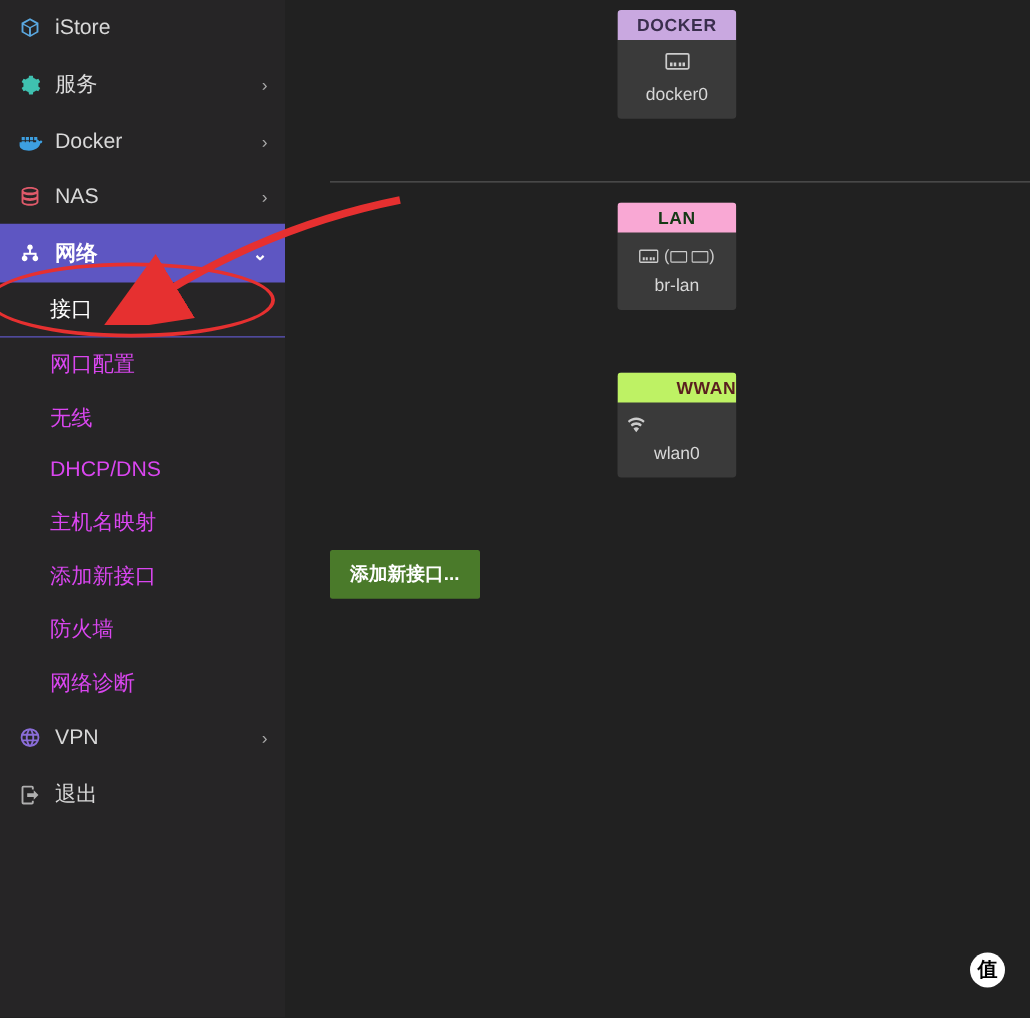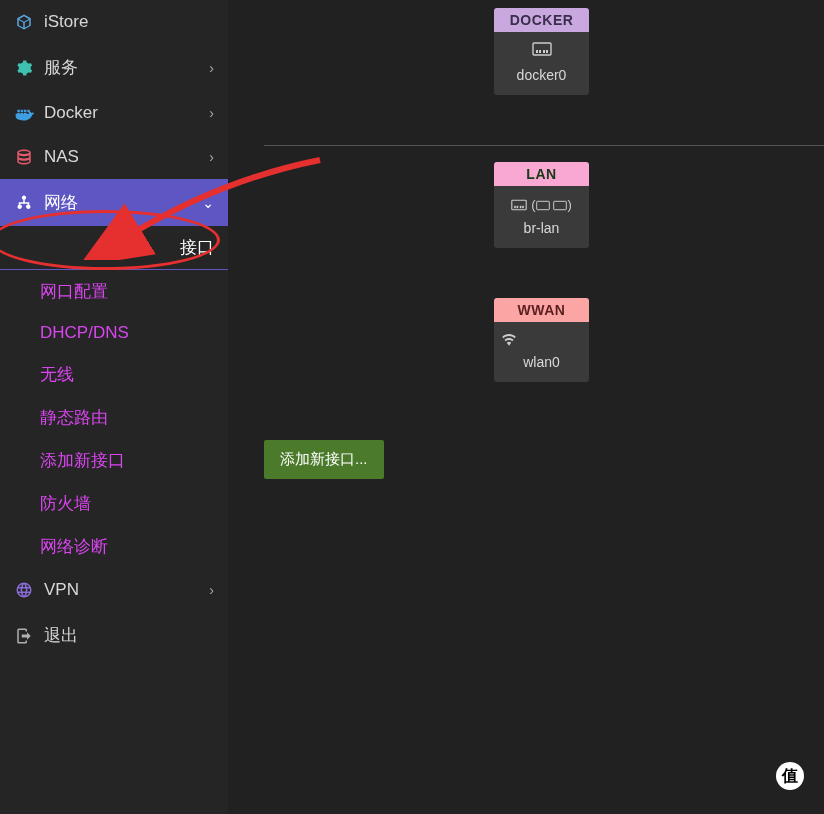--- a/index.html
+++ b/index.html
@@ -44,33 +44,33 @@
       justify-content: center;
     }
     .menu-item .label { flex: 1; }
     .menu-item .chevron {
       font-size: 14px;
       color: #aaa;
     }
     .menu-item.active {
       background: #5e56c2;
       color: #fff;
+      font-weight: bold;
     }
     .menu-item.active .chevron { color: #fff; }
     .submenu { padding-left: 0; }
     .submenu .sub-item {
       padding: 10px 14px 10px 40px;
       font-size: 17px;
       color: #d946ef;
       cursor: pointer;
     }
     .submenu .sub-item.selected {
       border-bottom: 1px solid #5e56c2;
       color: #fff;
-      text-align: right;
     }
     .iface-card {
       width: 95px;
       background: #3a3a3a;
       border-radius: 3px;
       margin-left: 230px;
       margin-bottom: 50px;
       overflow: hidden;
       text-align: center;
     }
@@ -85,32 +85,33 @@
       font-size: 14px;
       color: #d8d8d8;
     }
     .iface-icons {
       margin-bottom: 8px;
       font-size: 14px;
       color: #ccc;
     }
     .badge-purple { background: #c9a8e0; color: #3a2e4d; }
     .badge-green { background: #f9a8d4; color: #163916; }
-    .badge-red { background: #fca5a5; color: #5a1f1f; }
+    .badge-red { background: #bef264; color: #5a1f1f; text-align: right; }
     .divider { height: 1px; background: #555; margin: 0 0 16px 0; width: 560px; }
     .add-btn {
       background: #4a7a2a;
       color: #fff;
       border: none;
       padding: 10px 16px;
       font-size: 15px;
       border-radius: 2px;
       cursor: pointer;
       margin-left: 0;
       margin-top: 8px;
+      font-weight: bold;
     }
     .annotation-arrow {
       position: absolute;
       top: 150px;
       left: 60px;
       pointer-events: none;
       z-index: 20;
     }
     .annotation-ellipse {
       position: absolute;
@@ -199,23 +200,23 @@
             <path fill="#ffffff" d="M12 2a3 3 0 0 0-1 5.8V11H5v3.2A3 3 0 1 0 7 14v-1h10v1a3 3 0 1 0 2 .2V11h-6V7.8A3 3 0 0 0 12 2z"></path>
           </svg>
       </span>
       <span class="label">网络</span>
       <span class="chevron">⌄</span>
     </div>
 
     <div class="submenu">
       <div class="sub-item selected">接口</div>
       <div class="sub-item">网口配置</div>
+      <div class="sub-item">无线</div>
       <div class="sub-item">DHCP/DNS</div>
-      <div class="sub-item">无线</div>
-      <div class="sub-item">静态路由</div>
+      <div class="sub-item">主机名映射</div>
       <div class="sub-item">添加新接口</div>
       <div class="sub-item">防火墙</div>
       <div class="sub-item">网络诊断</div>
     </div>
 
     <div class="menu-item">
       <span class="icon">
         <svg width="18" height="18" viewBox="0 0 24 24">
             <path fill="#8a6dd8" d="M12 2a10 10 0 1 0 0 20 10 10 0 0 0 0-20zm6.9 6h-2.95a15.65 15.65 0 0 0-1.38-3.56A8 8 0 0 1 18.92 8zM12 4c.83 1.2 1.48 2.53 1.91 4h-3.82c.43-1.47 1.08-2.8 1.91-4zM4.26 14a7.8 7.8 0 0 1 0-4h3.38a16.5 16.5 0 0 0 0 4H4.26zm.82 2h2.95a15.65 15.65 0 0 0 1.38 3.56A8 8 0 0 1 5.08 16zm2.95-8H5.08a8 8 0 0 1 4.33-3.56A15.65 15.65 0 0 0 8.03 8zM12 20c-.83-1.2-1.48-2.53-1.91-4h3.82c-.43 1.47-1.08 2.8-1.91 4zm2.34-6H9.66a14.7 14.7 0 0 1 0-4h4.68a14.7 14.7 0 0 1 0 4zm.25 5.56A15.65 15.65 0 0 0 15.97 16h2.95a8 8 0 0 1-4.33 3.56zM16.36 14a16.5 16.5 0 0 0 0-4h3.38a7.8 7.8 0 0 1 0 4h-3.38z"></path>
           </svg>

